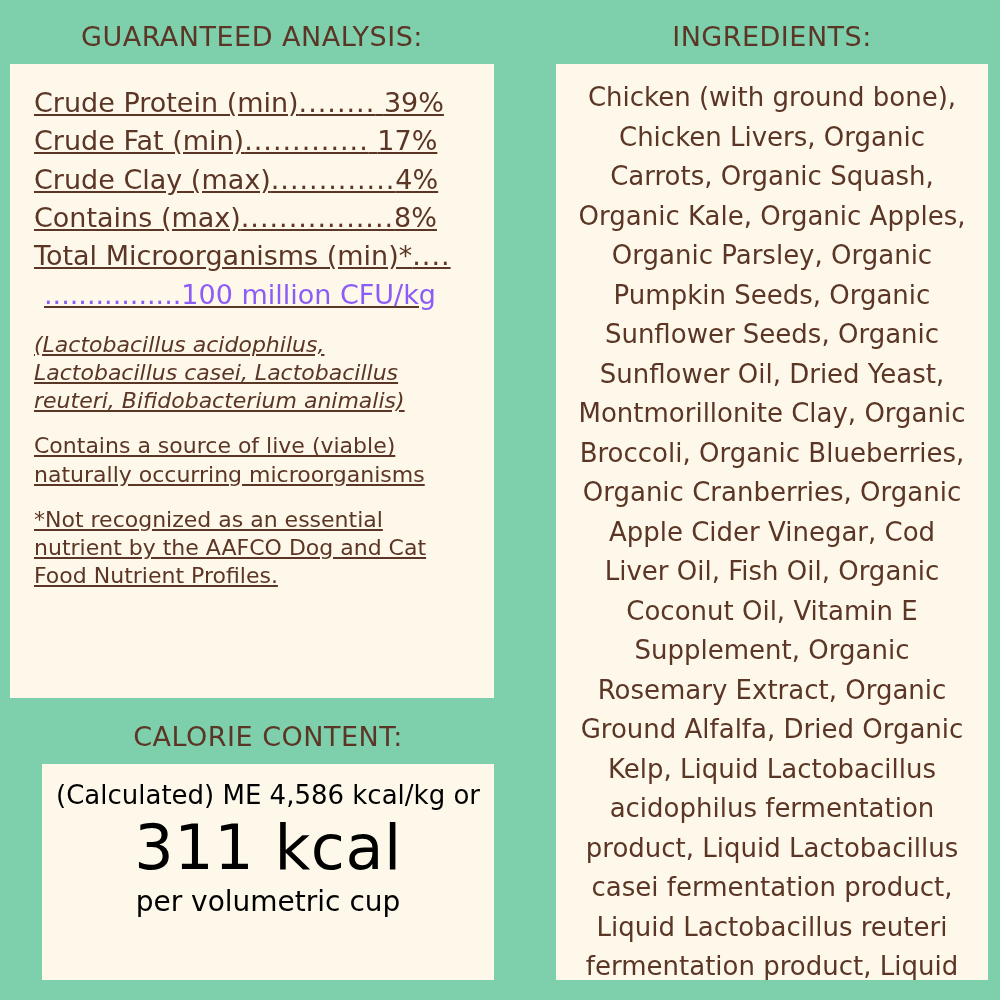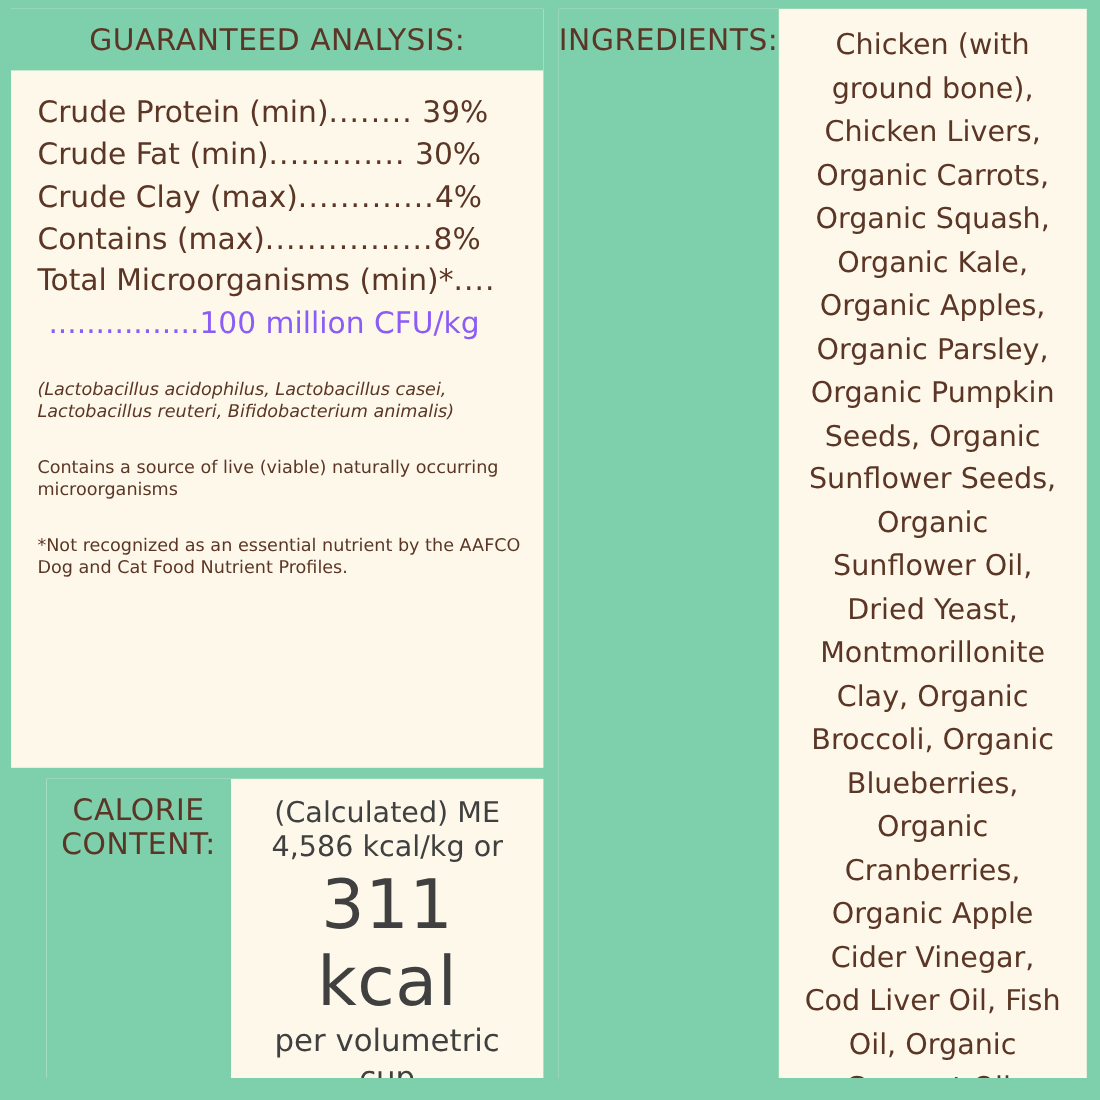--- a/index.html
+++ b/index.html
@@ -53,56 +53,57 @@
 
   
   .analysis-panel {
     height: 690px;
     display: flex;
     flex-direction: column;
   }
   .analysis-body {
     padding: 20px 20px 0 24px;
     color: #5b3525;
+    text-decoration: underline;
   }
   .ga-row {
     font-size: 27px;
     line-height: 1.42;
     color: #5b3525;
     white-space: nowrap;
   }
   .ga-row .dots {
     letter-spacing: 1px;
   }
   .ga-cont {
     font-size: 27px;
     line-height: 1.42;
     color: #8b5cf6;
     padding-left: 10px;
   }
   .note {
-    font-size: 16px;
+    font-size: 22px;
     line-height: 1.28;
     color: #5b3525;
-    margin-top: 30px;
+    margin-top: 17px;
   }
   .note.italic {
     font-style: italic;
   }
 
   
   .calorie-panel {
     height: 272px;
     display: flex;
-    flex-direction: row;
+    flex-direction: column;
     margin-left: 32px;
   }
   .calorie-body {
     text-align: center;
-    color: #404040;
+    color: #000000;
     padding: 16px 10px 0 10px;
   }
   .cal-line1 {
     font-size: 26px;
     line-height: 1.2;
   }
   .cal-big {
     font-size: 62px;
     line-height: 1.12;
     margin-top: 2px;
@@ -111,21 +112,22 @@
   .cal-line3 {
     font-size: 28px;
     line-height: 1.2;
     margin-top: 2px;
   }
 
   
   .ingredients-panel {
     height: 972px;
     display: flex;
-    flex-direction: row;
+    flex-direction: column;
+    margin-left: 48px;
   }
   .ingredients-body {
     padding: 14px 22px 0 22px;
     text-align: center;
     color: #5b3525;
     font-size: 26px;
     line-height: 1.52;
   }
 </style>
 </head>
@@ -136,21 +138,21 @@
   <div class="col col-left">
 
     <div class="panel analysis-panel">
       <div class="band">GUARANTEED ANALYSIS:</div>
       <div class="analysis-body">
 
         <div class="ga-row">
           <span>Crude Protein (min)</span><span class="dots">........</span> <span>39%</span>
         </div>
         <div class="ga-row">
-          <span>Crude Fat (min)</span><span class="dots">.............</span> <span>30%</span>
+          <span>Crude Fat (min)</span><span class="dots">.............</span> <span>17%</span>
         </div>
         <div class="ga-row">
           <span>Crude Clay (max)</span><span class="dots">.............</span><span>4%</span>
         </div>
         <div class="ga-row">
           <span>Contains (max)</span><span class="dots">................</span><span>8%</span>
         </div>
         <div class="ga-row">
           <span>Total Microorganisms (min)*</span><span class="dots">....</span>
         </div>

